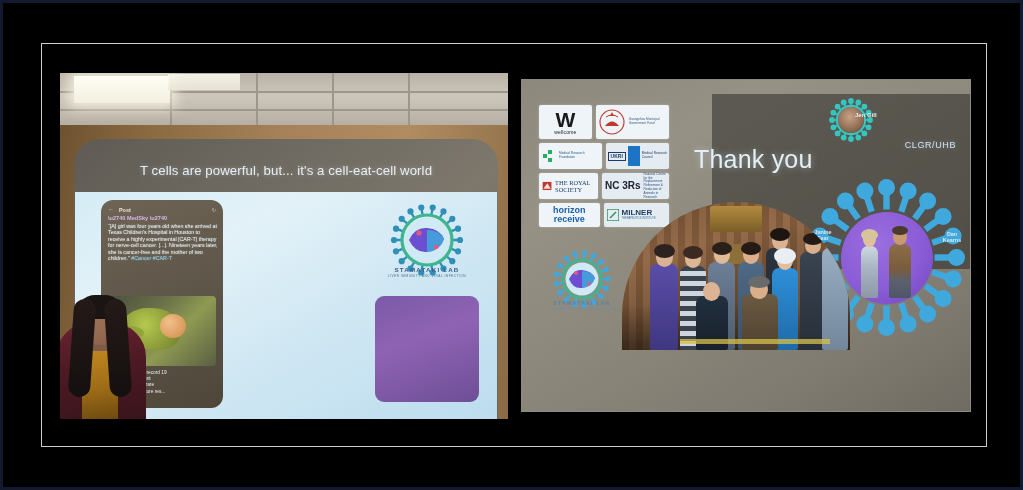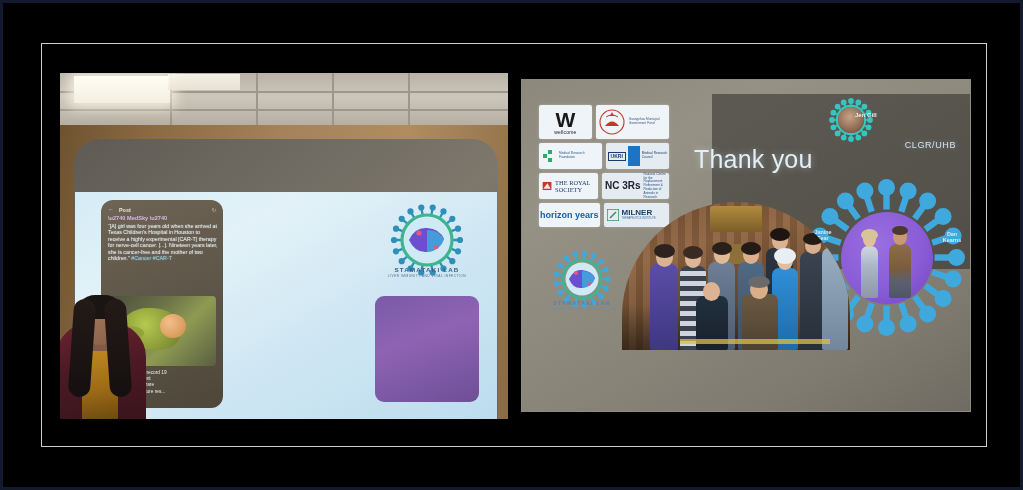--- a/index.html
+++ b/index.html
@@ -132,20 +132,21 @@
       <div class="ceil-line" style="left:196px;top:0;width:2px;height:58px"></div>
       <div class="ceil-line" style="left:272px;top:0;width:2px;height:58px"></div>
       <div class="ceil-line" style="left:348px;top:0;width:2px;height:58px"></div>
       <div class="lightpanel"></div>
       <div class="lightpanel2"></div>
     </div>
 
     <div class="wall-warm"></div>
 
     <div class="screen-l">
+      <div class="slide-title">T cells are powerful, but... it's a cell-eat-cell world</div>
 
       <div class="slide-body">
 
         <div class="post-card">
           <div class="post-head">
             <span class="post-back">←</span>
             <span class="post-lbl">Post</span>
             <span class="post-dots">↻</span>
           </div>
           <div class="post-user">
@@ -289,21 +290,21 @@
           </svg>
           <div style="font-size:6.4px;line-height:7px;color:#1f3d66;font-family:'Liberation Serif',serif;">THE ROYAL SOCIETY</div>
         </div>
         <div class="logo-box dim" style="width:64px;height:26px;justify-content:flex-start;padding-left:3px;gap:3px">
           <div style="font-size:10px;font-weight:bold;color:#223;line-height:10px;white-space:pre">NC 3Rs</div>
           <div class="tiny" style="width:34px;color:#2a4f7e">National Centre for the Replacement Refinement &amp; Reduction of Animals in Research</div>
         </div>
       </div>
       <div class="logo-row">
         <div class="logo-box" style="width:62px;height:24px">
-          <div style="font-size:9px;font-weight:bold;color:#1b5fa8;line-height:9px;text-align:center;white-space:pre-line">horizon years</div>
+          <div style="font-size:9px;font-weight:bold;color:#1b5fa8;line-height:9px;text-align:center;white-space:pre-line">horizon receive</div>
         </div>
         <div class="logo-box dim" style="width:64px;height:24px;justify-content:flex-start;padding-left:3px;gap:3px">
           <svg width="12" height="12" viewBox="0 0 12 12">
             <rect x="0" y="0" width="12" height="12" fill="none" stroke="#2d8f5f" stroke-width="1.4"></rect>
             <path d="M3 9 L9 3" stroke="#2d8f5f" stroke-width="1.4" fill="none"></path>
           </svg>
           <div>
             <div style="font-size:8px;font-weight:bold;color:#1f3f66;line-height:8px">MILNER</div>
             <div class="tiny" style="font-size:2.6px;color:#3a6fa0">THERAPEUTICS INSTITUTE</div>
           </div>

